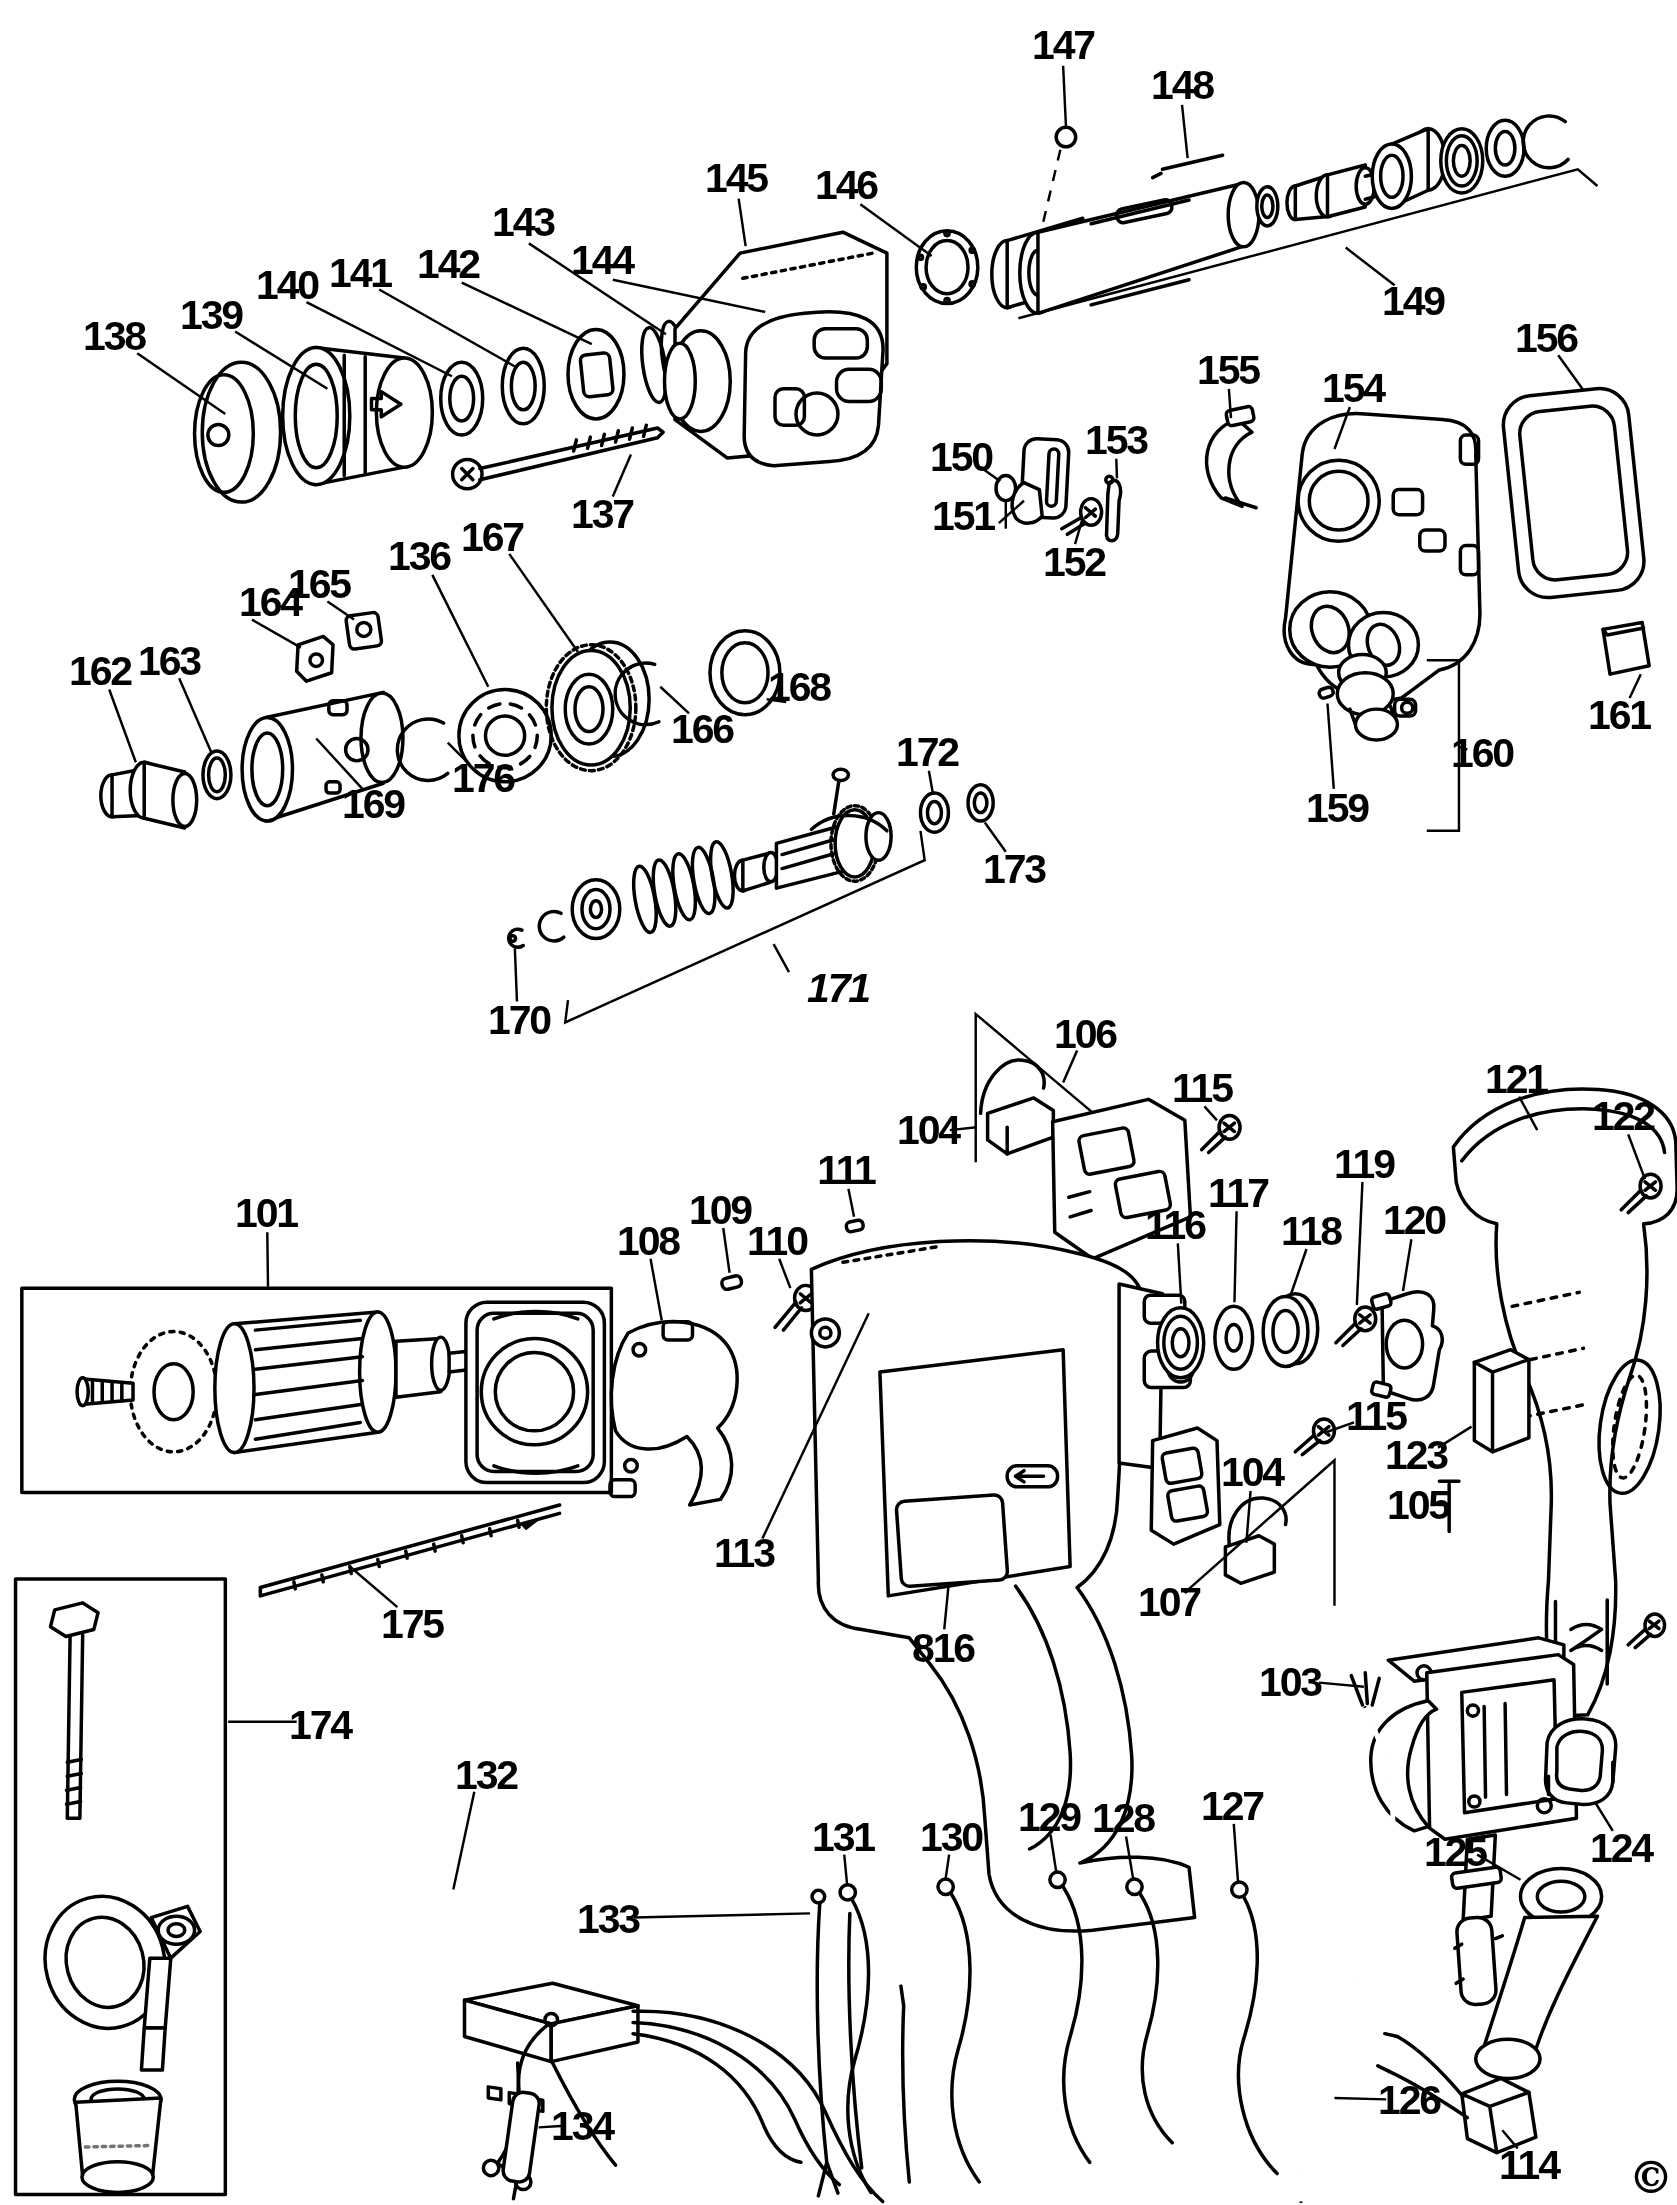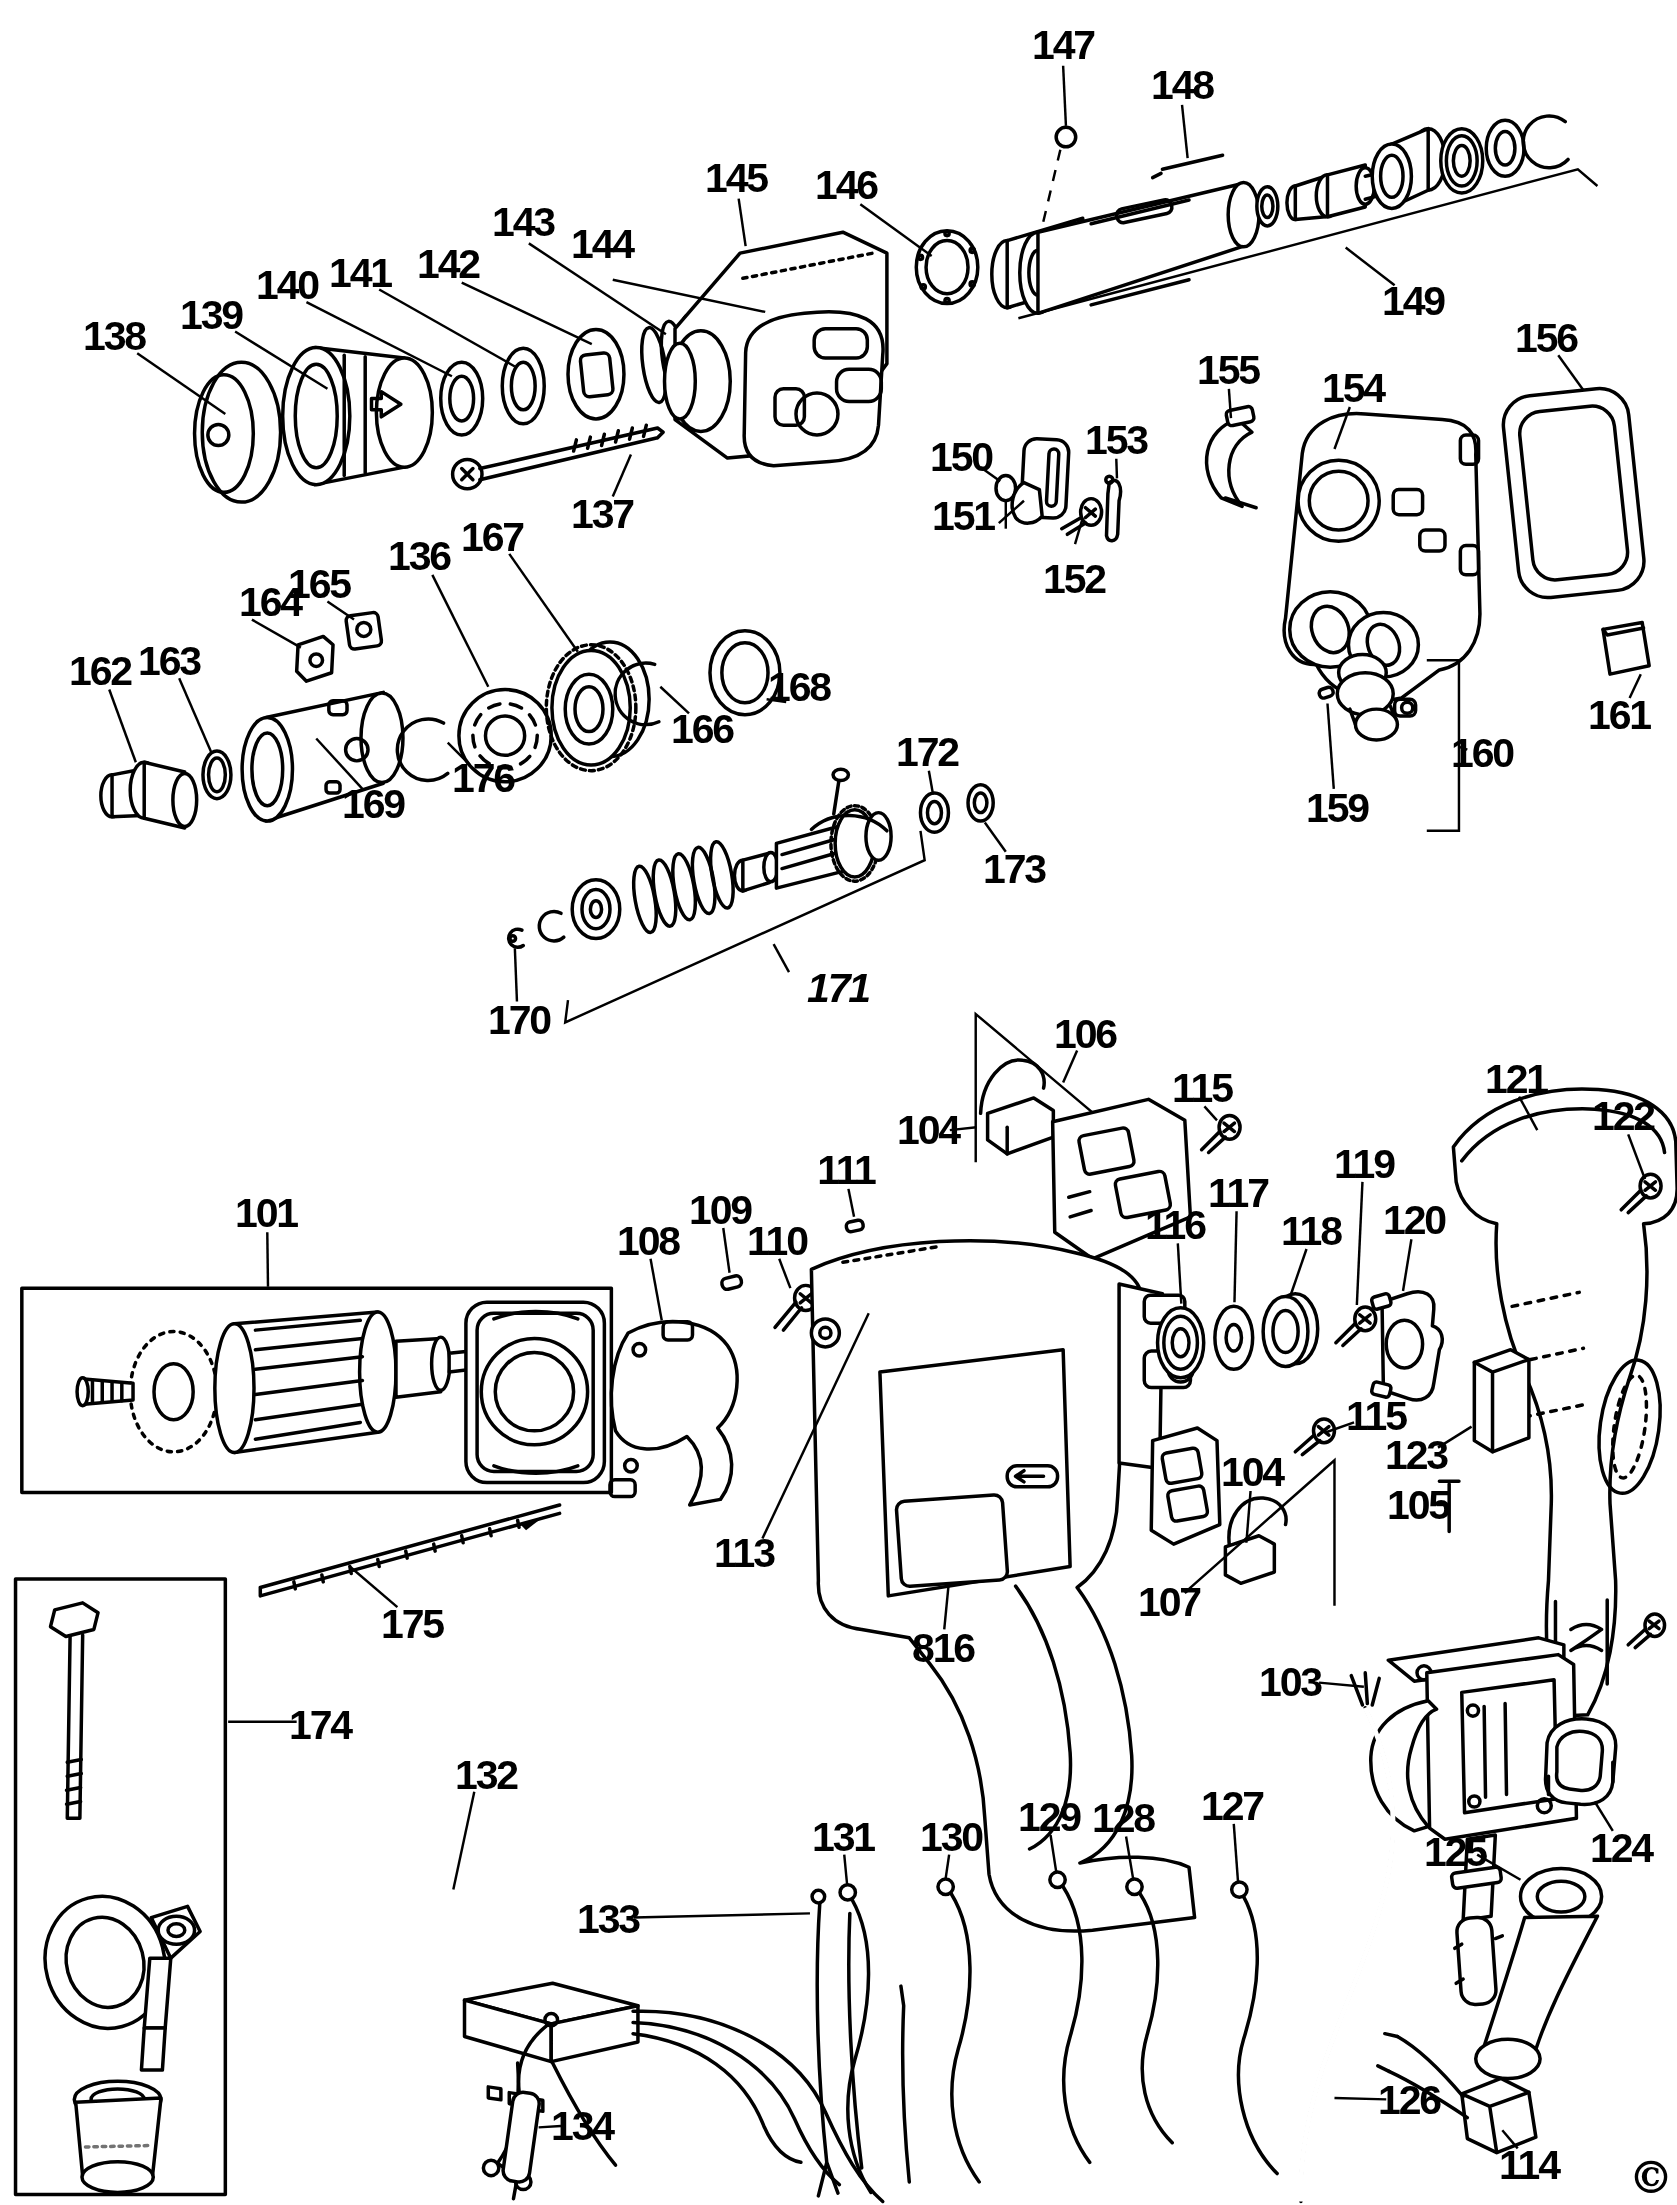--- a/index.html
+++ b/index.html
@@ -626,34 +626,34 @@
       </g>
 </svg>
 
 <div id="labels">
       <div class="plabel" style="left: 114px; top: 336px;">138</div>
       <div class="plabel" style="left: 211px; top: 315px;">139</div>
       <div class="plabel" style="left: 287px; top: 285px;">140</div>
       <div class="plabel" style="left: 360px; top: 273px;">141</div>
       <div class="plabel" style="left: 448px; top: 264px;">142</div>
       <div class="plabel" style="left: 523px; top: 222px;">143</div>
-      <div class="plabel" style="left: 602px; top: 244px; text-align: right;">144</div>
+      <div class="plabel" style="left: 602px; top: 260px; text-align: right;">144</div>
       <div class="plabel" style="left: 736px; top: 178px;">145</div>
       <div class="plabel" style="left: 846px; top: 185px;">146</div>
       <div class="plabel" style="left: 1063px; top: 45px;">147</div>
       <div class="plabel" style="left: 1182px; top: 85px;">148</div>
       <div class="plabel" style="left: 1413px; top: 301px;">149</div>
       <div class="plabel" style="left: 602px; top: 514px;">137</div>
       <div class="plabel" style="left: 1546px; top: 338px;">156</div>
       <div class="plabel" style="left: 1228px; top: 370px; text-align: center;">155</div>
       <div class="plabel" style="left: 1353px; top: 388px;">154</div>
       <div class="plabel" style="left: 961px; top: 457px;">150</div>
       <div class="plabel" style="left: 963px; top: 516px;">151</div>
       <div class="plabel" style="left: 1116px; top: 440px;">153</div>
-      <div class="plabel" style="left: 1074px; top: 562px; margin-top: 17px;">152</div>
+      <div class="plabel" style="left: 1074px; top: 562px;">152</div>
       <div class="plabel" style="left: 1619px; top: 715px;">161</div>
       <div class="plabel" style="left: 1482px; top: 753px;">160</div>
       <div class="plabel" style="left: 1337px; top: 808px;">159</div>
       <div class="plabel" style="left: 492px; top: 537px;">167</div>
       <div class="plabel" style="left: 419px; top: 556px;">136</div>
       <div class="plabel" style="left: 319px; top: 584px;">165</div>
       <div class="plabel" style="left: 242px; top: 602px; margin-left: 28px;">164</div>
       <div class="plabel" style="left: 169px; top: 661px;">163</div>
       <div class="plabel" style="left: 100px; top: 671px;">162</div>
       <div class="plabel" style="left: 373px; top: 804px;">169</div>

